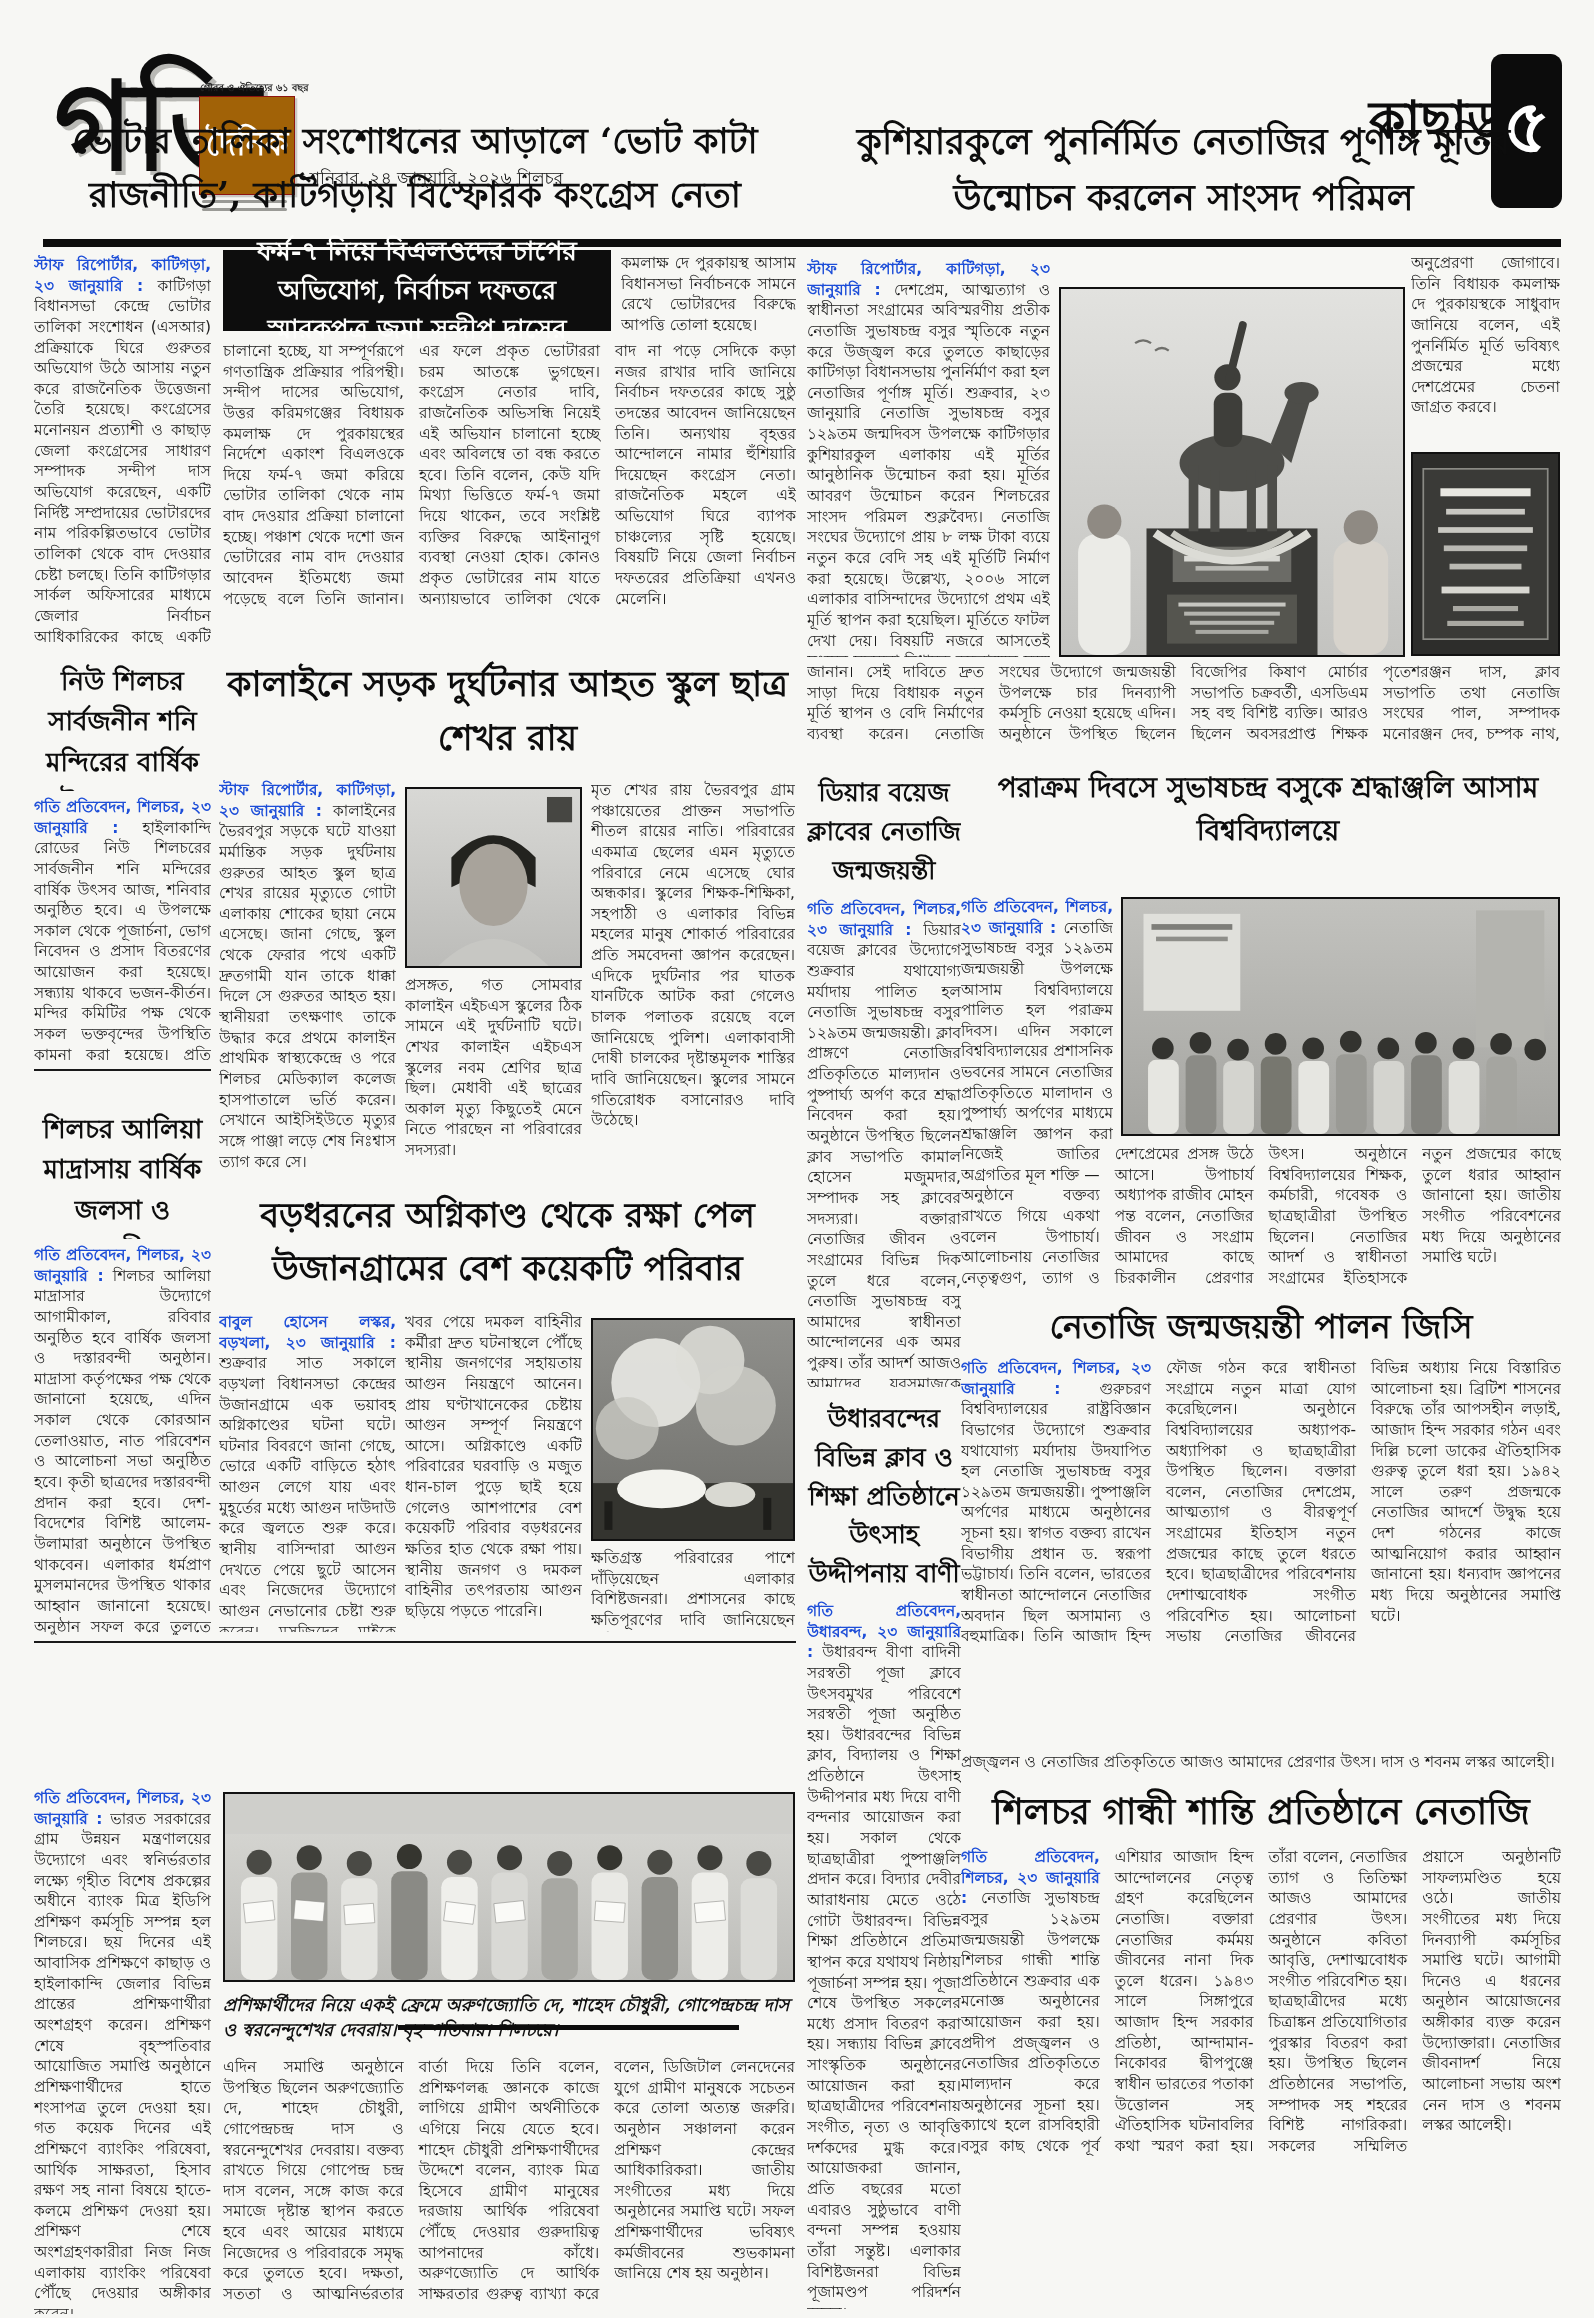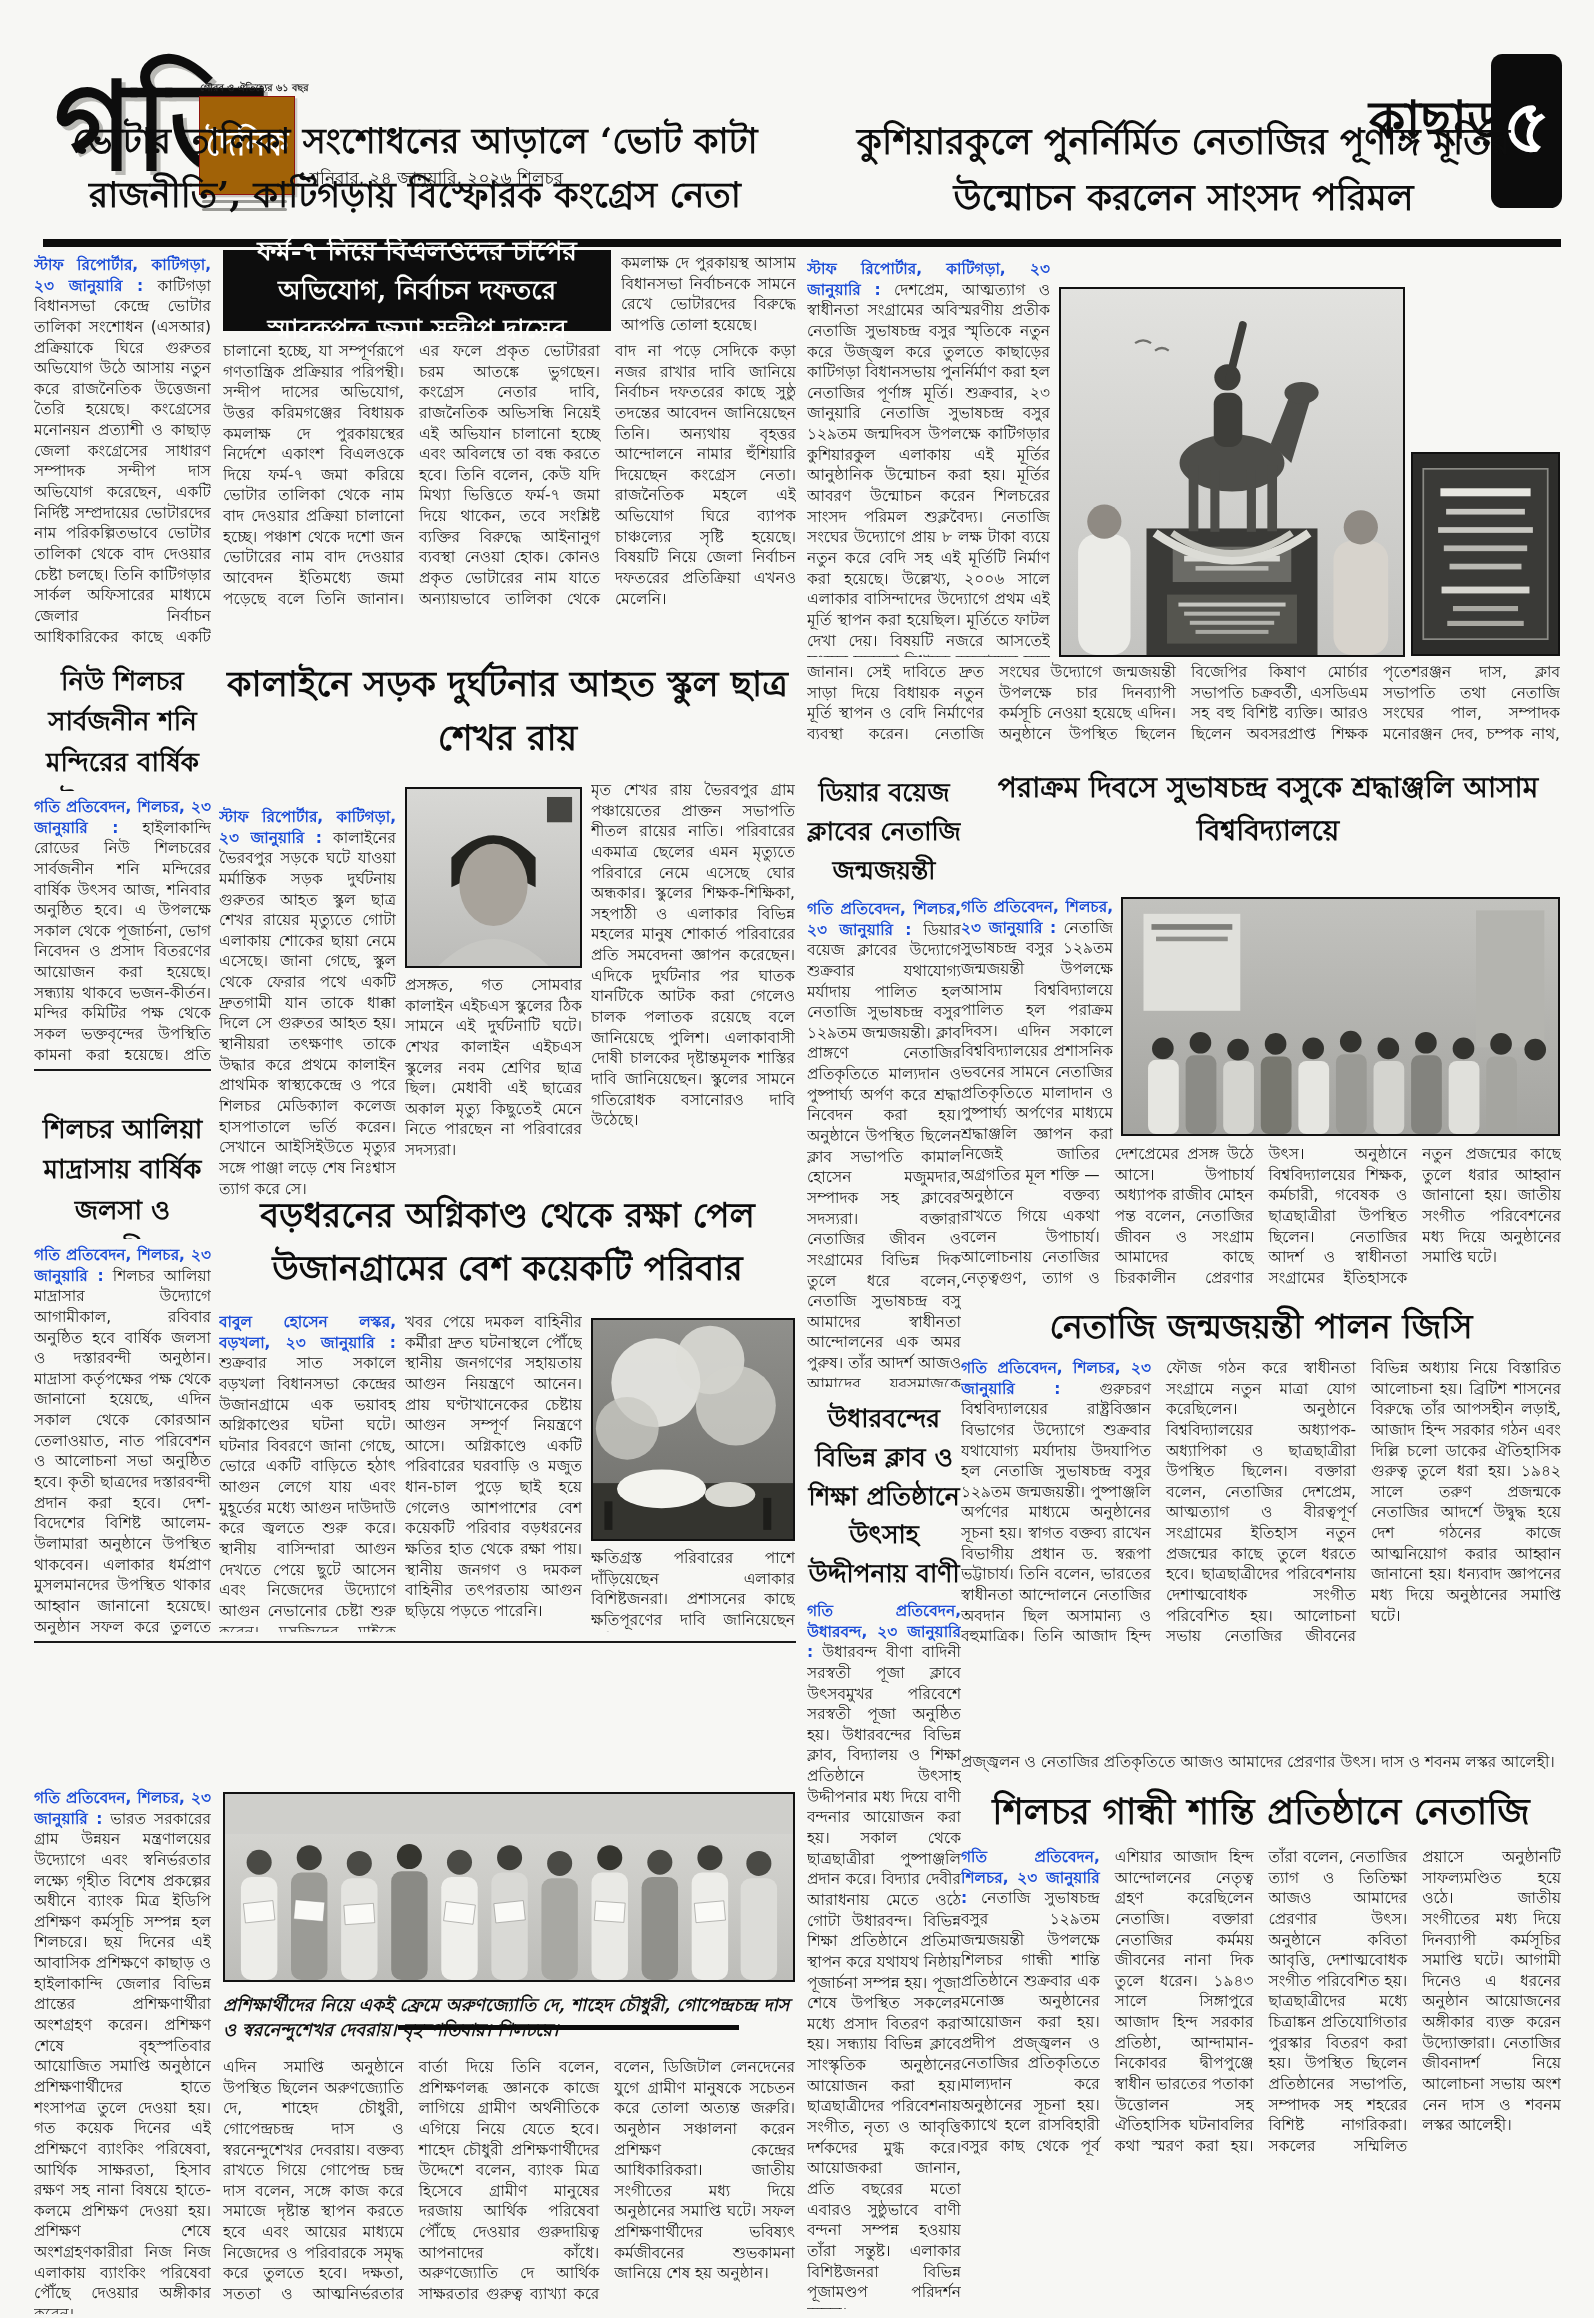--- a/index.html
+++ b/index.html
@@ -100,20 +100,21 @@
       <ellipse cx="422" cy="182" rx="30" ry="19" fill="#4d4d49"></ellipse>
       <rect x="268" y="182" width="50" height="95" rx="20" fill="#3e3e3a"></rect>
       <circle cx="292" cy="155" r="23" fill="#3e3e3a"></circle>
       <rect x="300" y="55" width="14" height="112" rx="7" fill="#3e3e3a" transform="rotate(14 307 111)"></rect>
       <rect x="30" y="430" width="92" height="212" rx="32" fill="#ebebe7"></rect>
       <circle cx="76" cy="408" r="30" fill="#8f8a83"></circle>
       <rect x="478" y="442" width="96" height="200" rx="32" fill="#d7d3cc"></rect>
       <circle cx="526" cy="418" r="30" fill="#8f8a83"></circle>
     </svg>
   </div>
+  <p class="abs body-text" style="left:1411px;top:253px;width:149px;height:193px;">অনুপ্রেরণা জোগাবে। তিনি বিধায়ক কমলাক্ষ দে পুরকায়স্থকে সাধুবাদ জানিয়ে বলেন, এই পুনর্নির্মিত মূর্তি ভবিষ্যৎ প্রজন্মের মধ্যে দেশপ্রেমের চেতনা জাগ্রত করবে।</p>
   <div class="abs photo" style="left:1411px;top:452px;width:149px;height:204px;">
     <svg viewBox="0 0 254 350" preserveAspectRatio="none" aria-hidden="true">
       <rect width="254" height="350" fill="#2d2d2b"></rect>
       <rect x="18" y="26" width="218" height="298" fill="#3a3a37" stroke="#8a8a85" stroke-width="3"></rect>
       <rect x="48" y="60" width="158" height="14" fill="#e8e7e1"></rect>
       <rect x="58" y="96" width="138" height="10" fill="#c9c8c2"></rect>
       <rect x="44" y="128" width="166" height="10" fill="#c9c8c2"></rect>
       <rect x="54" y="160" width="146" height="10" fill="#b9b8b2"></rect>
       <rect x="64" y="192" width="126" height="10" fill="#b9b8b2"></rect>
       <rect x="50" y="232" width="154" height="12" fill="#d8d7d1"></rect>
@@ -130,21 +131,21 @@
   </p>
   <div class="abs hr" style="left:34px;top:1069px;width:177px;"></div>
 
   <div class="abs headline" style="left:34px;top:1109px;width:177px;height:130px;font-size:26px;">শিলচর আলিয়া মাদ্রাসায় বার্ষিক জলসা ও দস্তারবন্দী কাল</div>
   <p class="abs body-text" style="left:34px;top:1245px;width:177px;height:390px;">
     <span class="byline">গতি প্রতিবেদন, শিলচর, ২৩ জানুয়ারি :</span>
     <span>শিলচর আলিয়া মাদ্রাসার উদ্যোগে আগামীকাল, রবিবার অনুষ্ঠিত হবে বার্ষিক জলসা ও দস্তারবন্দী অনুষ্ঠান। মাদ্রাসা কর্তৃপক্ষের পক্ষ থেকে জানানো হয়েছে, এদিন সকাল থেকে কোরআন তেলাওয়াত, নাত পরিবেশন ও আলোচনা সভা অনুষ্ঠিত হবে। কৃতী ছাত্রদের দস্তারবন্দী প্রদান করা হবে। দেশ-বিদেশের বিশিষ্ট আলেম-উলামারা অনুষ্ঠানে উপস্থিত থাকবেন। এলাকার ধর্মপ্রাণ মুসলমানদের উপস্থিত থাকার আহ্বান জানানো হয়েছে। অনুষ্ঠান সফল করে তুলতে সকল প্রস্তুতি সম্পন্ন করা হয়েছে বলে জানিয়েছেন আয়োজকরা।</span>
   </p>
 
   <div class="abs headline" style="left:219px;top:657px;width:577px;height:117px;font-size:35px;">কালাইনে সড়ক দুর্ঘটনার আহত স্কুল ছাত্র শেখর রায়</div>
-  <p class="abs body-text" style="left:219px;top:780px;width:177px;height:398px;margin-top:27px;">
+  <p class="abs body-text" style="left:219px;top:780px;width:177px;height:398px;">
     <span class="byline">স্টাফ রিপোর্টার, কাটিগড়া, ২৩ জানুয়ারি :</span>
     <span>কালাইনের ভৈরবপুর সড়কে ঘটে যাওয়া মর্মান্তিক সড়ক দুর্ঘটনায় গুরুতর আহত স্কুল ছাত্র শেখর রায়ের মৃত্যুতে গোটা এলাকায় শোকের ছায়া নেমে এসেছে। জানা গেছে, স্কুল থেকে ফেরার পথে একটি দ্রুতগামী যান তাকে ধাক্কা দিলে সে গুরুতর আহত হয়। স্থানীয়রা তৎক্ষণাৎ তাকে উদ্ধার করে প্রথমে কালাইন প্রাথমিক স্বাস্থ্যকেন্দ্রে ও পরে শিলচর মেডিক্যাল কলেজ হাসপাতালে ভর্তি করেন। সেখানে আইসিইউতে মৃত্যুর সঙ্গে পাঞ্জা লড়ে শেষ নিঃশ্বাস ত্যাগ করে সে।</span>
   </p>
   <div class="abs photo" style="left:405px;top:787px;width:177px;height:181px;">
     <svg viewBox="0 0 304 310" preserveAspectRatio="none" aria-hidden="true">
       <defs>
           <linearGradient id="pbg" x1="0" y1="0" x2="0" y2="1">
         <stop offset="0" stop-color="#d8d8d5"></stop>
             <stop offset="1" stop-color="#bcbcb9"></stop>
           </linearGradient>

